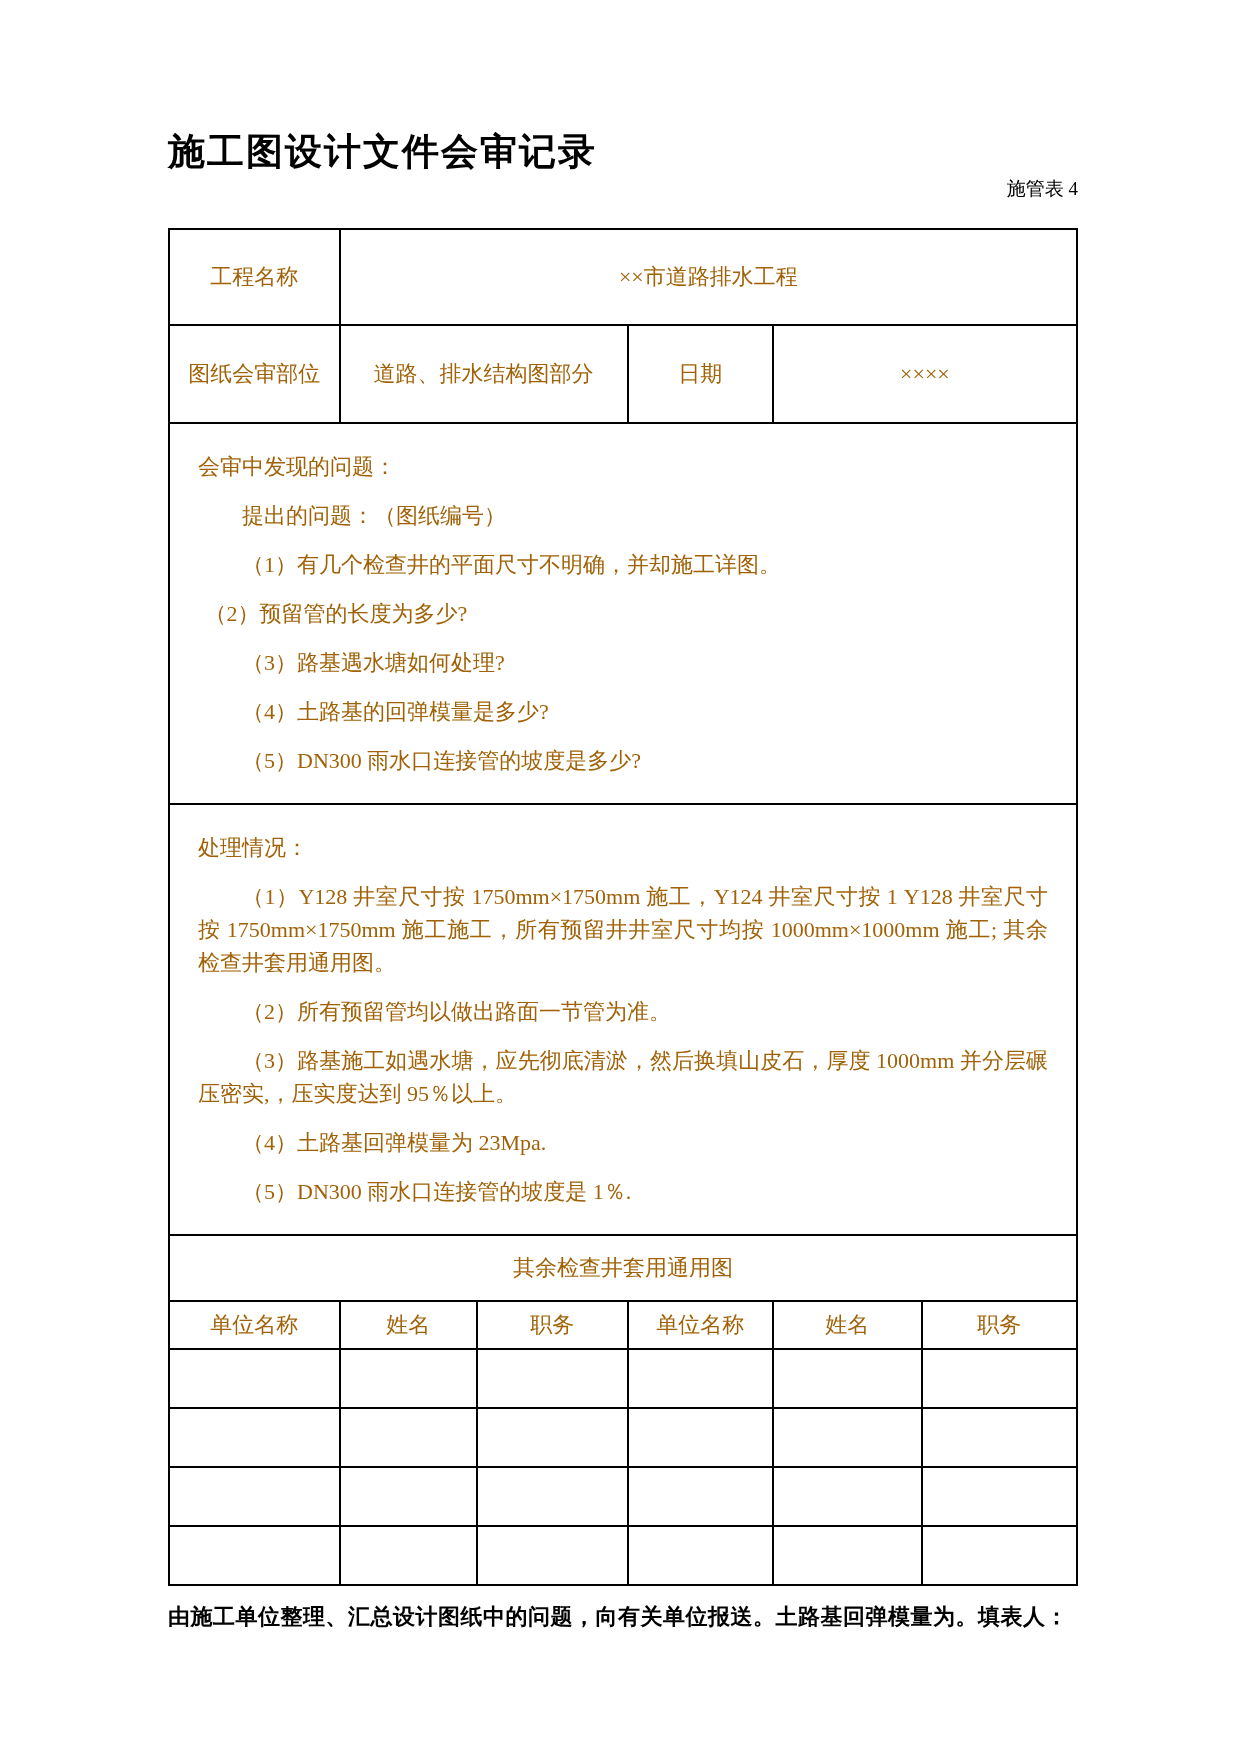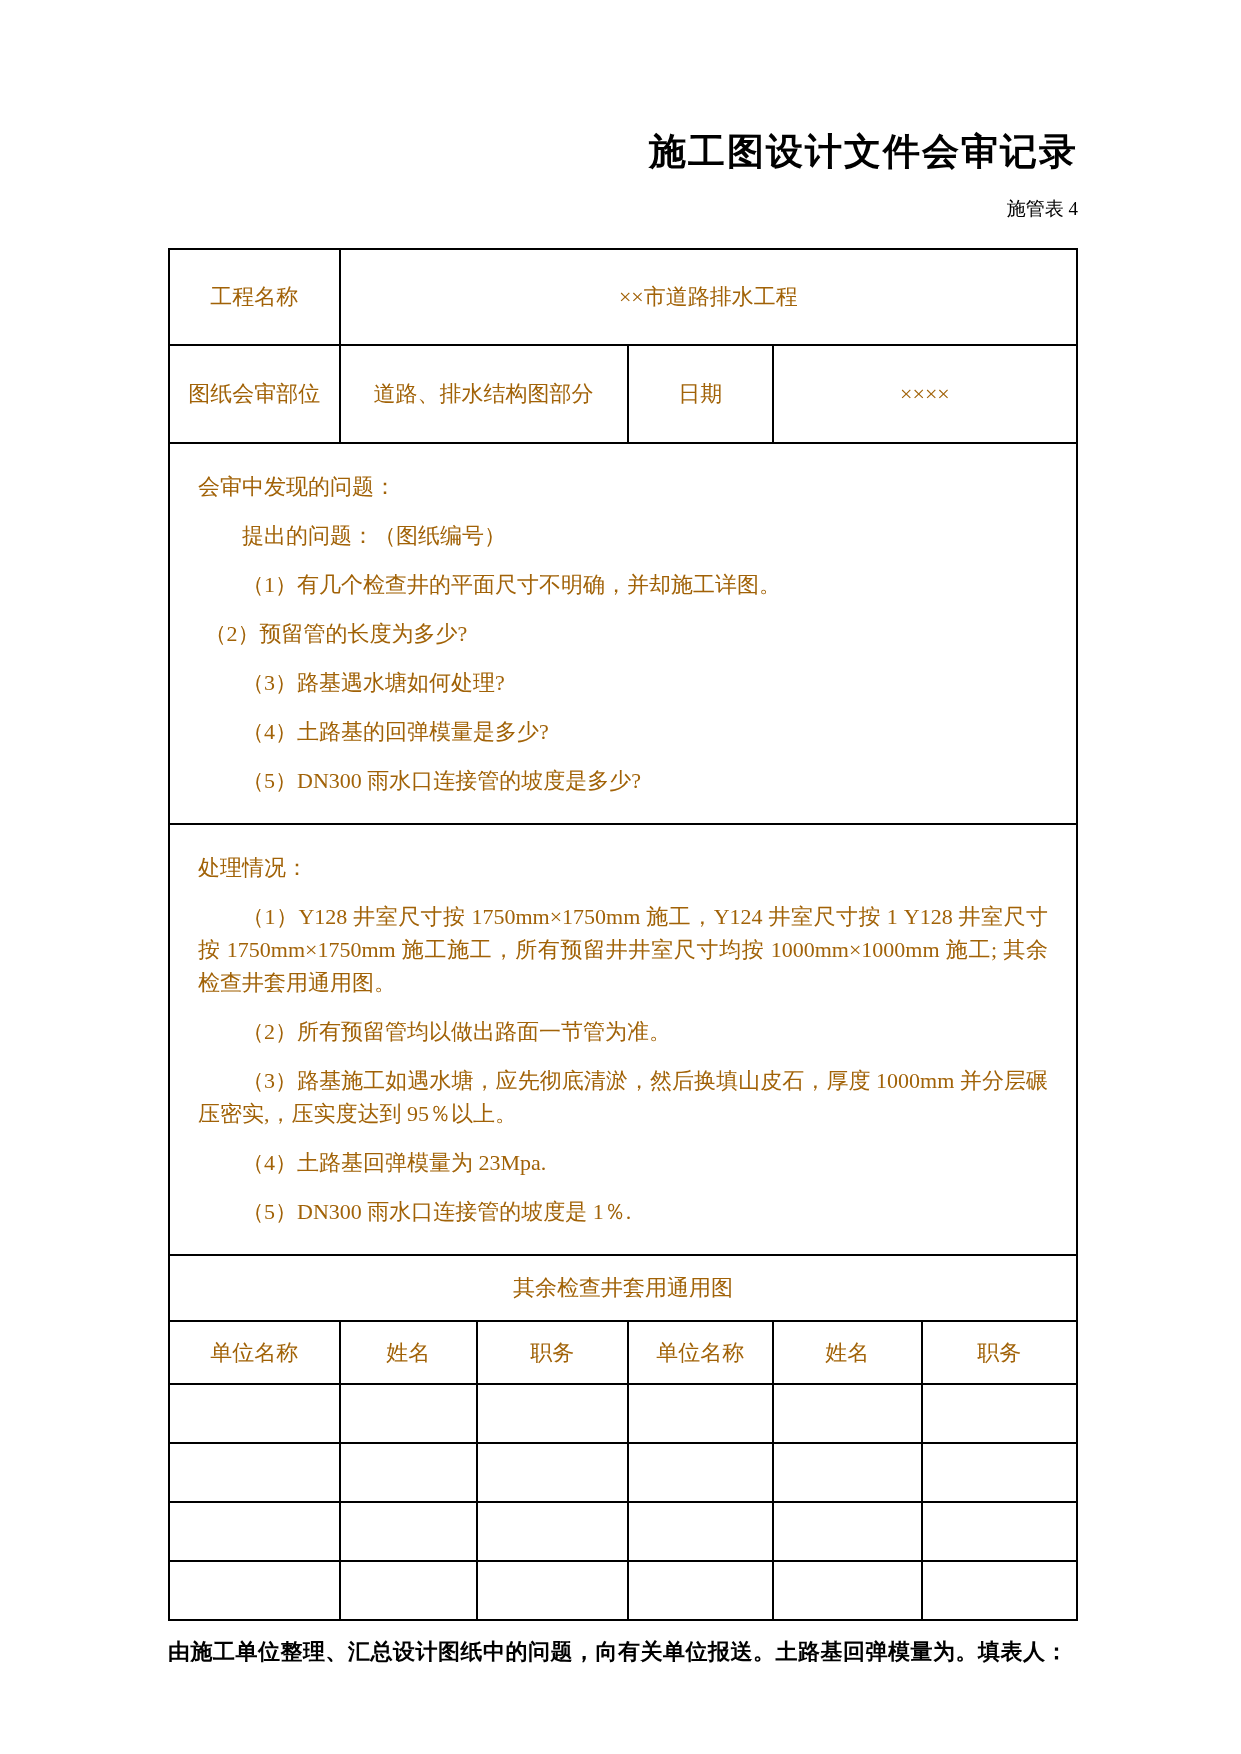--- a/index.html
+++ b/index.html
@@ -10,42 +10,42 @@
     color:#000;
   }
   .page {
     width:1241px; height:1754px;
     padding:128px 163px 0 168px;
     position:relative;
     background:#fff;
   }
   .doc-title {
     font-size:37px; font-weight:bold;
-    text-align:right; line-height:48px; letter-spacing:2px;
+    text-align:left; line-height:48px; letter-spacing:2px;
   }
   .form-label {
-    text-align:right; font-size:19px; line-height:26px; margin-top:20px;
+    text-align:right; font-size:19px; line-height:26px; 
   }
   table.main {
     width:910px; margin-top:26px;
     border-collapse:collapse; table-layout:fixed;
   }
   td {
     border:2px solid #000;
     font-size:22px; color:#a16207;
     vertical-align:middle;
     overflow:hidden;
   }
   td.c { text-align:center; }
   tr.r1 td { height:96px; }
   tr.r2 td { height:98px; }
   tr.r3 td { height:334px; }
   tr.r4 td { height:361px;border-radius:15px; }
   tr.r5 td { height:66px; }
-  tr.r6 td { height:63px; }
+  tr.r6 td { height:48px; }
   tr.empty td { height:59px; }
   td.block {
     vertical-align:top; text-align:left;
     padding:10px 12px; line-height:33px;
   }
   td.block p { margin:16px; }
   p.ind { text-indent:2em; }
   p.noind { text-indent:0.3em; }
   p.just { text-align:justify; }
   .footer-note {

